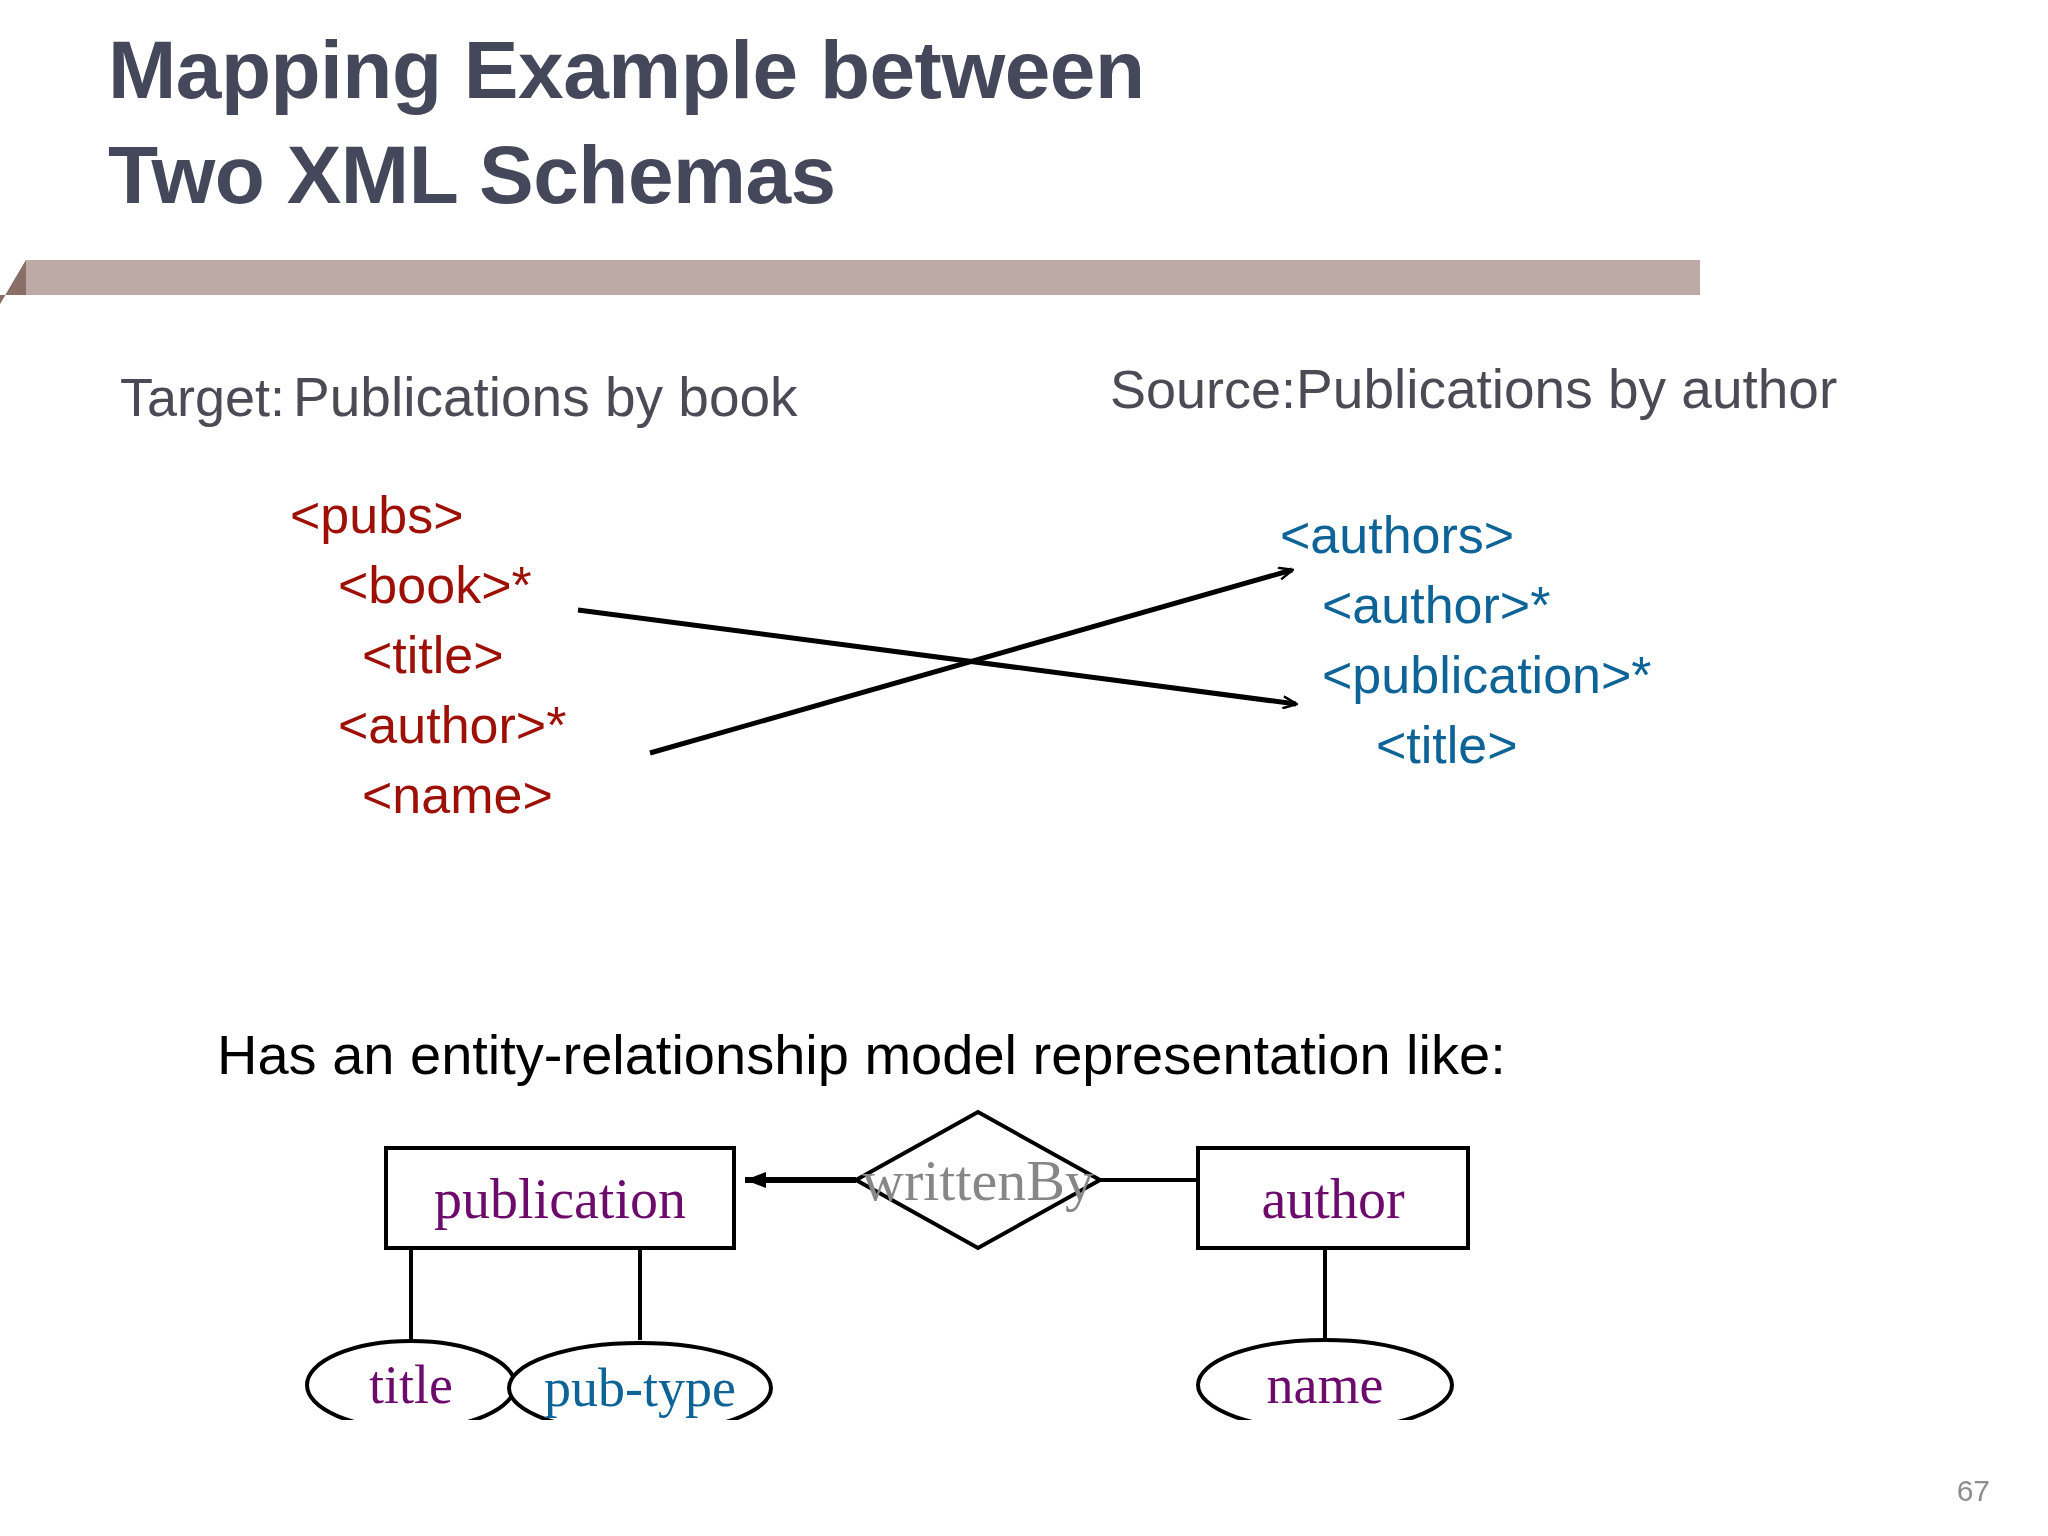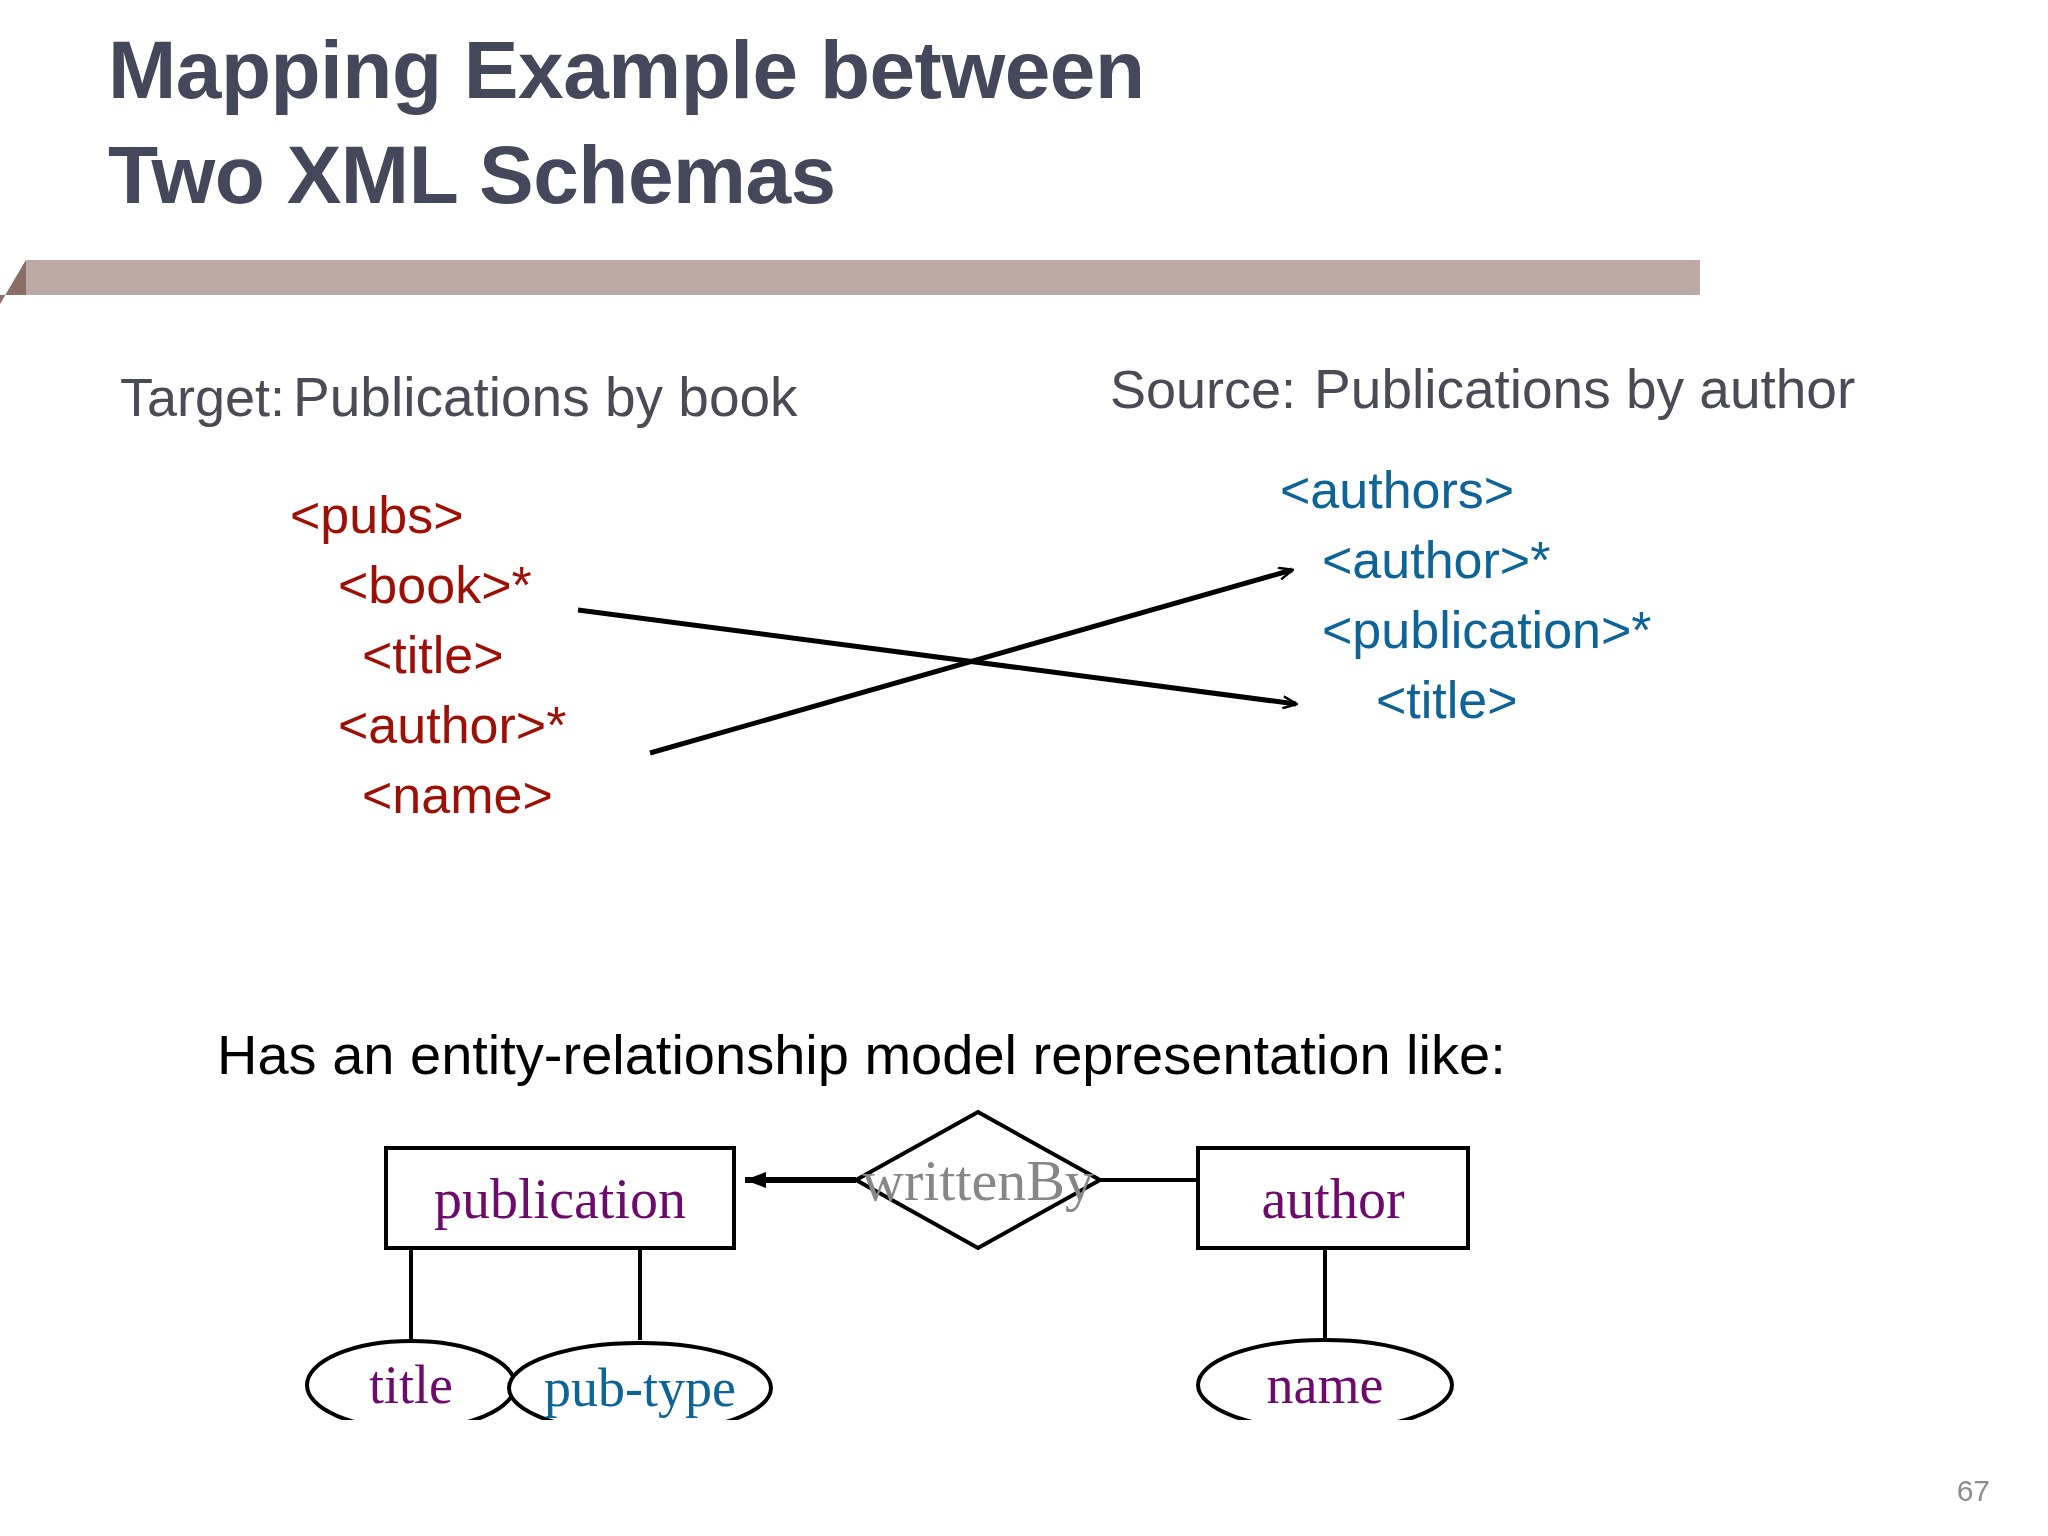--- a/index.html
+++ b/index.html
@@ -47,41 +47,41 @@
     color: #4b4b55;
     font-family: "Liberation Sans", sans-serif;
     font-size: 54px;
     line-height: 1;
   }
   .schema-label .lbl-key { font-weight: normal; }
   .schema-label .lbl-val { font-size: 55px; color: #4b4b55; }
 
   #target-label { left: 120px; top: 370px; }
   #source-label { left: 1110px; top: 362px; }
-  #source-label .lbl-val { margin-left: 18px; }
+  #source-label .lbl-val { }
   #target-label .lbl-val { margin-left: 8px; }
 
   
   .xml-tree {
     position: absolute;
     font-family: "Liberation Sans", sans-serif;
     font-size: 52px;
     line-height: 70px;
     white-space: nowrap;
   }
   #target-tree { left: 290px; top: 480px; color: #9c1006; }
   #source-tree { left: 1280px; top: 455px; color: #0e6496; }
 
   .xml-line { display: block; }
   .xml-line.ind0 { padding-left: 0px; }
   .xml-line.ind1 { padding-left: 48px; }
   .xml-line.ind2 { padding-left: 72px; }
   .xml-line.ind3 { padding-left: 100px; }
 
-  #source-tree .xml-line.ind0 { padding-left: 0px; }
+  #source-tree .xml-line.ind0 { padding-left: 0px; margin-top: 45px; }
   #source-tree .xml-line.ind1 { padding-left: 42px; }
   #source-tree .xml-line.ind2 { padding-left: 78px; }
   #source-tree .xml-line.ind3 { padding-left: 96px; }
 
   
   #mapping-arrows {
     position: absolute;
     left: 0; top: 0;
     width: 2048px; height: 1536px;
     pointer-events: none;

